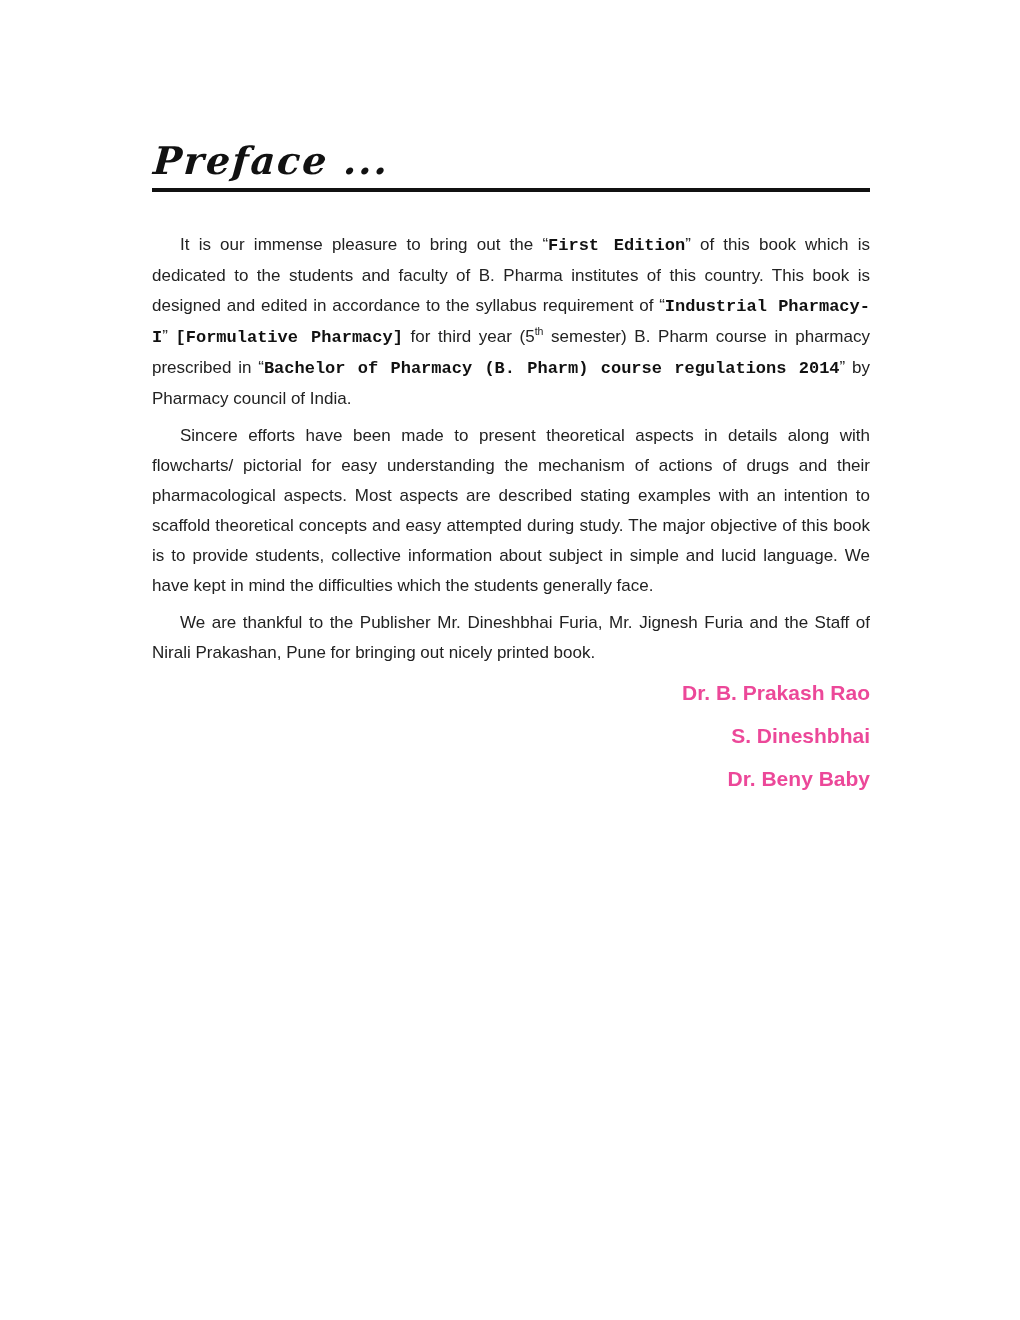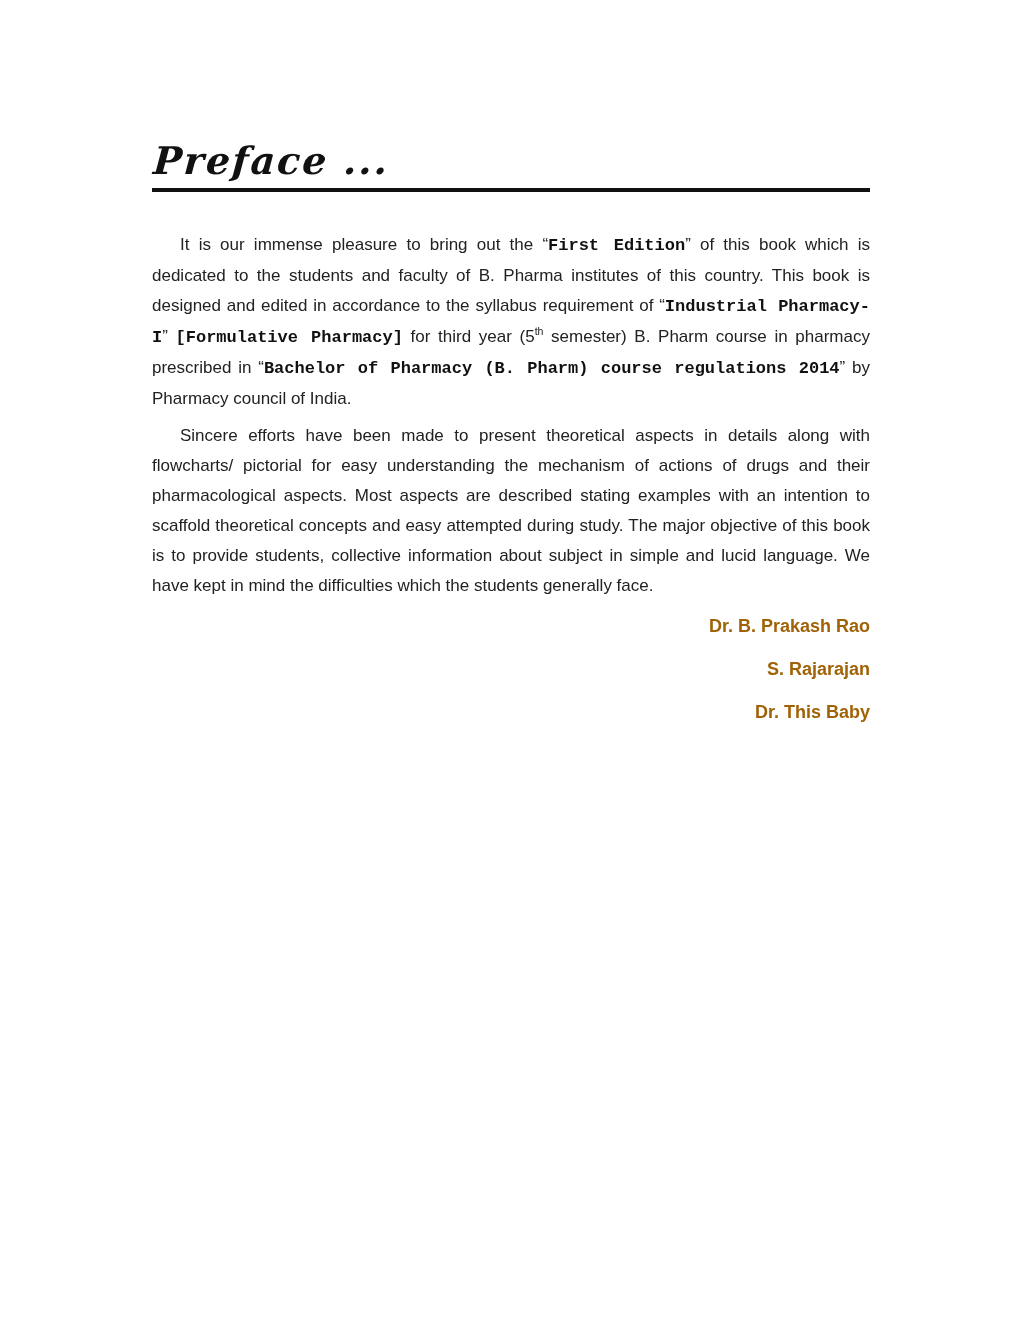--- a/index.html
+++ b/index.html
@@ -51,41 +51,42 @@
   .body-text .para sup {
     font-size: 0.62em;
     line-height: 0;
     vertical-align: super;
   }
   .signatures {
     margin-top: 16px;
   }
   .sig {
     margin: 0 0 25px 0;
-    font-size: 18px;
+    font-size: 21px;
     line-height: 18px;
     font-weight: 700;
     text-align: right;
-    color: #a16207;
+    color: #ec4899;
   }
 </style>
 </head>
 <body>
 
 <div class="page">
 
   <div>
     <h1 class="heading">Preface ...</h1>
     <div class="rule"></div>
   </div>
 
   <div class="body-text">
     <p class="para"><span>It is our immense pleasure to bring out the “</span><b>First Edition</b><span>” of this book which is dedicated to the students and faculty of B. Pharma institutes of this country. This book is designed and edited in accordance to the syllabus requirement of “</span><b>Industrial Pharmacy-I</b><span>” </span><b>[Formulative Pharmacy]</b><span> for third year (5</span><sup>th</sup><span> semester) B. Pharm course in pharmacy prescribed in “</span><b>Bachelor of Pharmacy (B. Pharm) course regulations 2014</b><span>” by Pharmacy council of India.</span></p>
     <p class="para"><span>Sincere efforts have been made to present theoretical aspects in details along with flowcharts/ pictorial for easy understanding the mechanism of actions of drugs and their pharmacological aspects. Most aspects are described stating examples with an intention to scaffold theoretical concepts and easy attempted during study. The major objective of this book is to provide students, collective information about subject in simple and lucid language. We have kept in mind the difficulties which the students generally face.</span></p>
+    <p class="para"><span>We are thankful to the Publisher Mr. Dineshbhai Furia, Mr. Jignesh Furia and the Staff of Nirali Prakashan, Pune for bringing out nicely printed book.</span></p>
   </div>
 
   <div class="signatures">
     <p class="sig">Dr. B. Prakash Rao</p>
-    <p class="sig">S. Rajarajan</p>
-    <p class="sig">Dr. This Baby</p>
+    <p class="sig">S. Dineshbhai</p>
+    <p class="sig">Dr. Beny Baby</p>
   </div>
 
 </div>
 
 </body></html>

